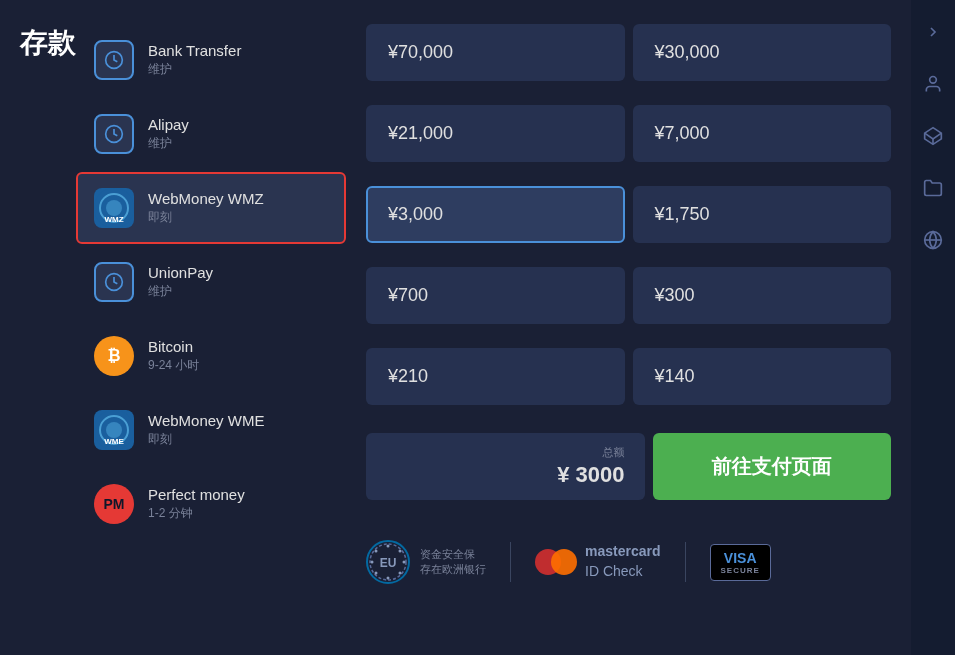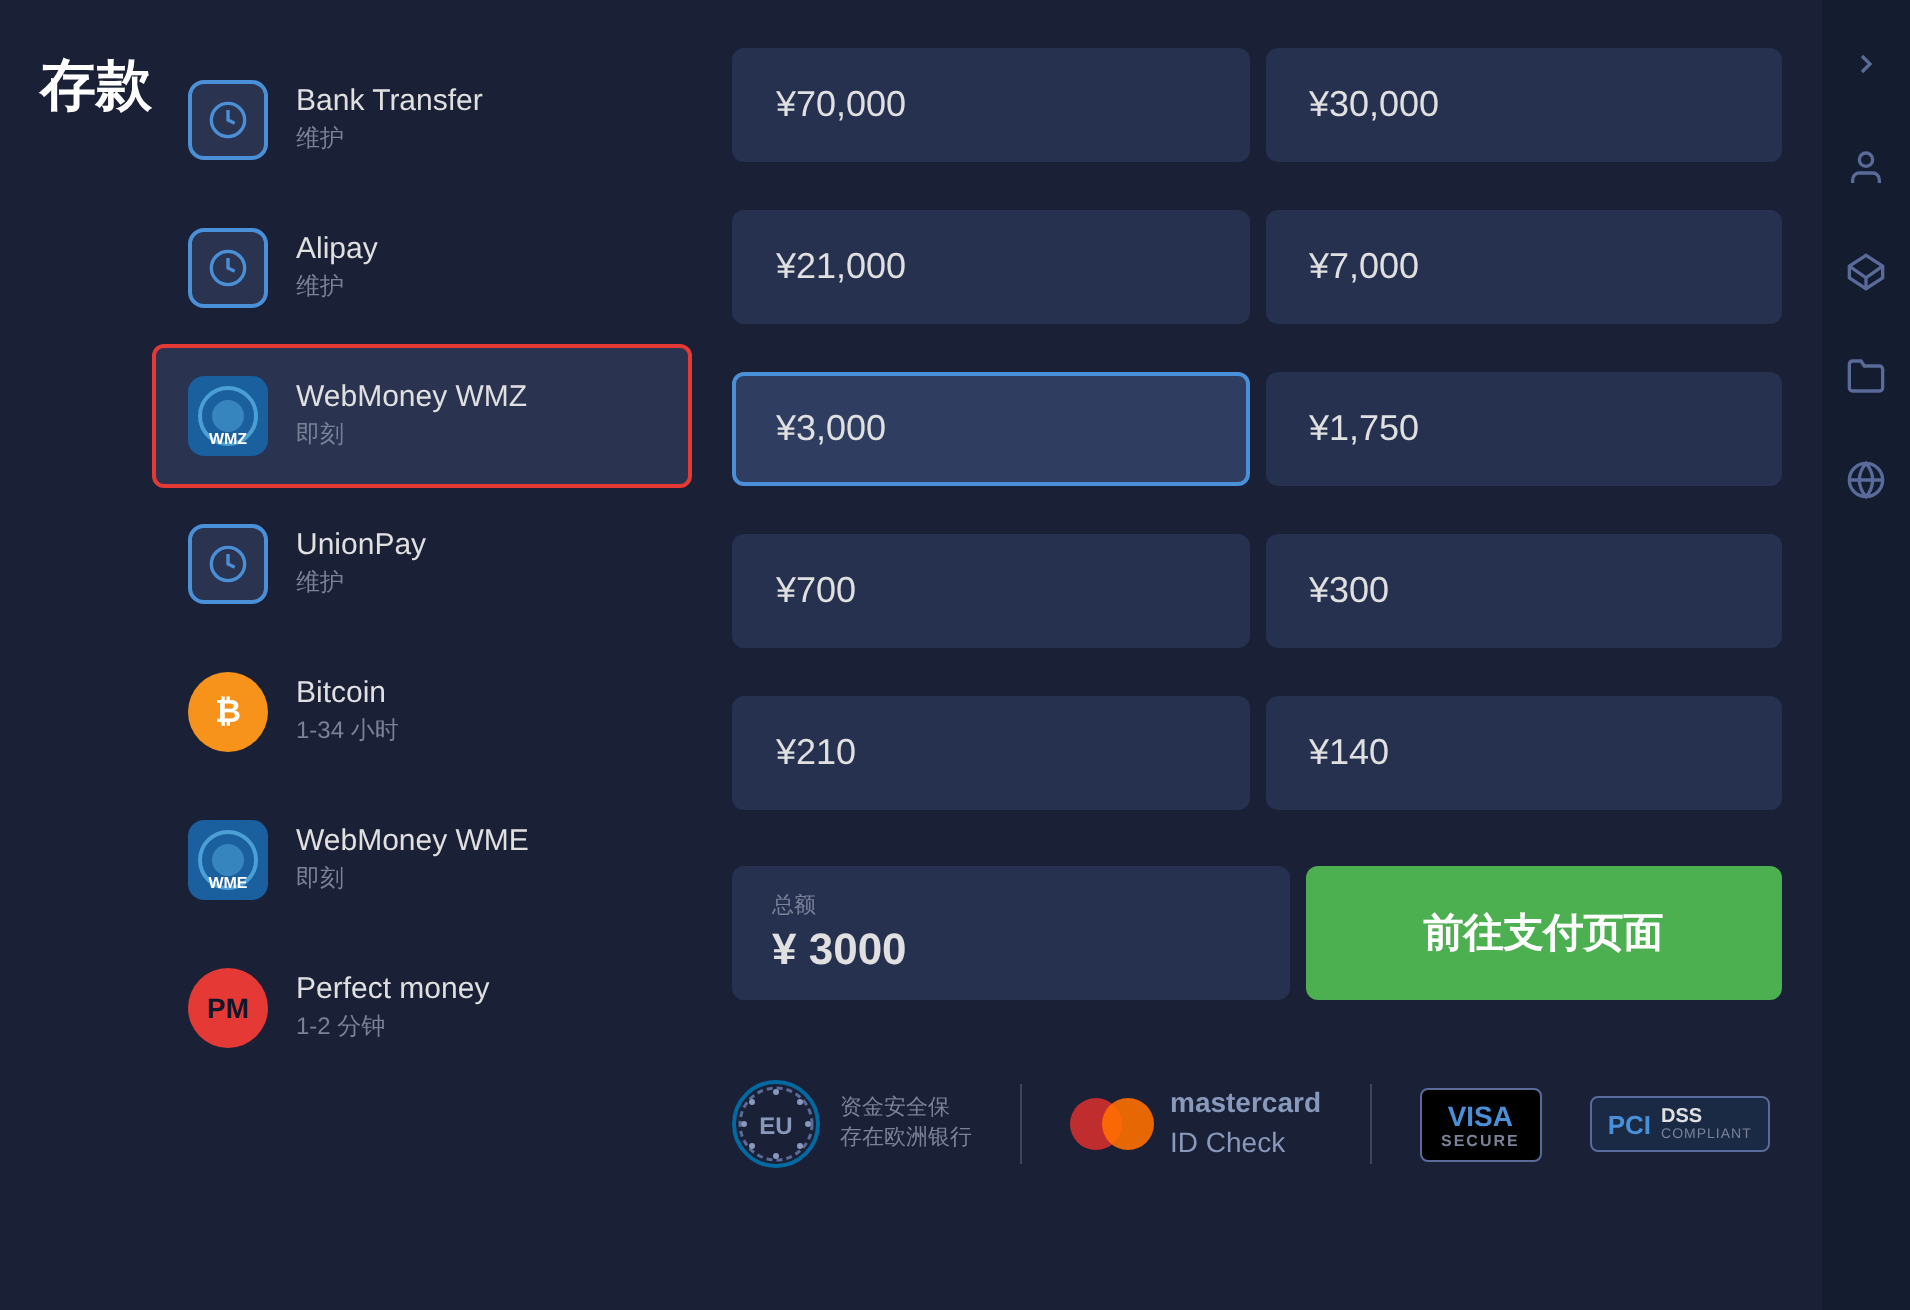--- a/index.html
+++ b/index.html
@@ -159,20 +159,21 @@
       margin-top: 4px;
     }
 
     .total-input {
       flex: 1;
       background: #263150;
       border-radius: 6px;
       padding: 12px 20px;
       display: flex;
       flex-direction: column;
+      align-items: flex-end;
     }
 
     .total-label {
       font-size: 11px;
       color: #7a8299;
       margin-bottom: 2px;
     }
 
     .total-value {
       font-size: 22px;
@@ -377,21 +378,21 @@
       </div>
 
       <div class="payment-method-item">
         <div class="method-icon icon-bitcoin">
           <svg width="24" height="24" viewBox="0 0 24 24" fill="white">
             <text x="12" y="17" text-anchor="middle" font-size="16" font-weight="bold" fill="white">₿</text>
           </svg>
         </div>
         <div class="method-info">
           <span class="method-name">Bitcoin</span>
-          <span class="method-status">1-34 小时</span>
+          <span class="method-status">9-24 小时</span>
         </div>
       </div>
 
       <div class="payment-method-item">
         <div class="method-icon icon-wme" style="border-radius:8px; overflow:hidden;">
           <svg width="40" height="40" viewBox="0 0 40 40">
             <circle cx="20" cy="20" r="20" fill="#1a5f9e"></circle>
             <circle cx="20" cy="20" r="14" fill="none" stroke="#4a9fd4" stroke-width="2"></circle>
             <circle cx="20" cy="20" r="8" fill="#4a9fd4" opacity="0.6"></circle>
             <text x="20" y="34" text-anchor="middle" fill="white" font-size="8" font-weight="bold">WME</text>
@@ -487,27 +488,20 @@
 
         <div class="separator"></div>
 
         <div class="visa-badge">
           <div style="display:flex; flex-direction:column; align-items:center;">
             <span style="font-size:14px; font-weight:bold; color:#4a90d9;">VISA</span>
             <span style="font-size:8px; color:#7a8299; letter-spacing:1px;">SECURE</span>
           </div>
         </div>
 
-        <div class="pci-badge">
-          <span style="font-size:13px; font-weight:bold; color:#4a90d9;">PCI</span>
-          <div style="display:flex; flex-direction:column; margin-left:3px;">
-            <span style="font-size:10px; font-weight:bold; color:#e0e0e0;">DSS</span>
-            <span style="font-size:7px; color:#7a8299; letter-spacing:0.5px;">COMPLIANT</span>
-          </div>
-        </div>
 
       </div>
 
     </div>
   </div>
 </div>
 
 <div class="right-sidebar">
   <div class="sidebar-icon">
     <svg width="16" height="16" viewBox="0 0 24 24" fill="none" stroke="#5a6a99" stroke-width="2.5">

